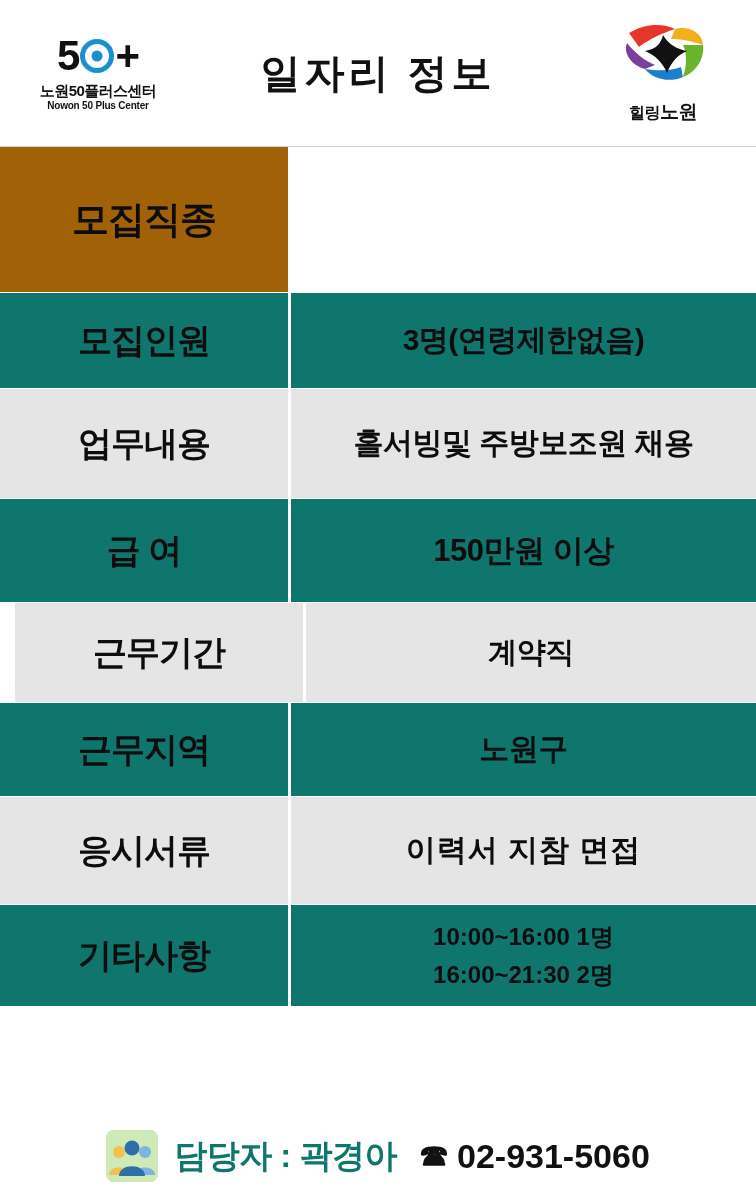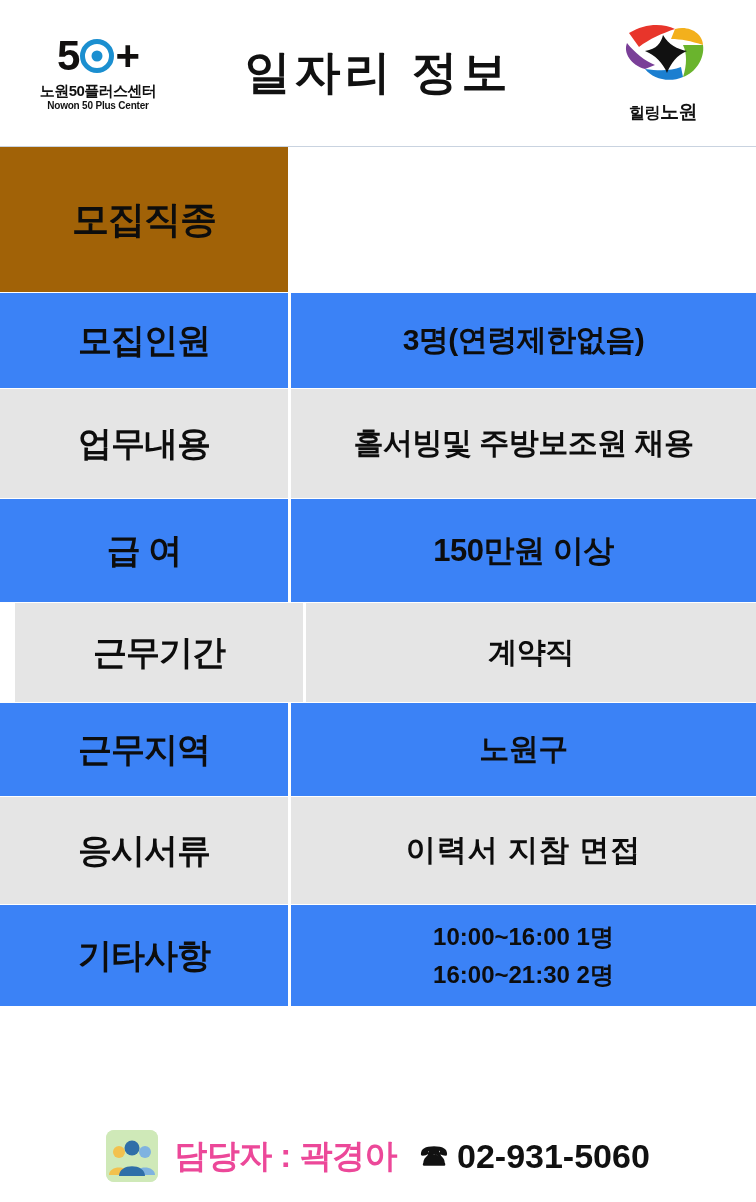--- a/index.html
+++ b/index.html
@@ -81,21 +81,21 @@
     font-size: 10px;
     font-weight: bold;
     color: #111;
     margin-top: 3px;
     letter-spacing: -0.2px;
   }
 
   .title {
     flex: 1;
     text-align: center;
-    font-size: 46px;
+    font-size: 40px;
     font-weight: bold;
     color: #111111;
     letter-spacing: 4px;
     margin-left: -10px;
   }
 
   .logo-right {
     width: 150px;
     display: flex;
     flex-direction: column;
@@ -163,21 +163,21 @@
 
   .row.header-row .cell-label,
   .row.header-row .cell-value {
     background: #a16207;
   }
   .row.header-row { height: 146px; }
   .row.header-row .cell-label { font-size: 37px; }
   .row.header-row .cell-value { font-size: 33px; }
 
   .row.alt-a .cell-label,
-  .row.alt-a .cell-value { background: #3b82f6; }
+  .row.alt-a .cell-value { background: #0f766e; }
   .row.alt-b .cell-label,
   .row.alt-b .cell-value { background: #e5e5e5; }
 
   .r-mo-in { height: 96px; }
   .r-up-mu { height: 110px; }
   .r-pay { height: 104px; }
   .r-gigan { height: 100px; padding-left: 15px; }
   .r-jiyeok { height: 94px; }
   .r-seoryu { height: 108px; }
   .r-etc { height: 102px; }
@@ -210,21 +210,21 @@
     display: flex;
     align-items: flex-end;
     justify-content: center;
     margin-right: 16px;
     overflow: hidden;
     flex: 0 0 52px;
   }
   .footer .contact-text {
     font-size: 33px;
     font-weight: bold;
-    color: #ec4899;
+    color: #0f766e;
     letter-spacing: -0.5px;
     white-space: nowrap;
     text-align: center;
   }
   .footer .phone-block {
     font-size: 34px;
     font-weight: bold;
     color: #111111;
     letter-spacing: 0px;
     white-space: nowrap;

